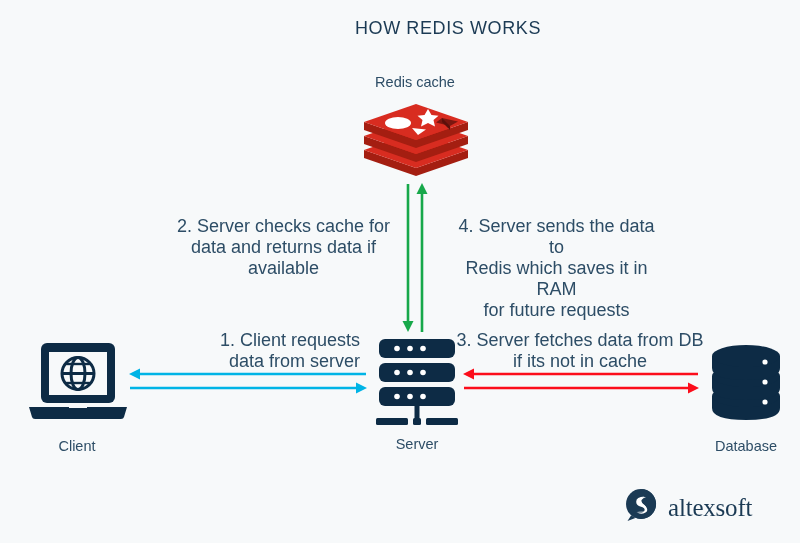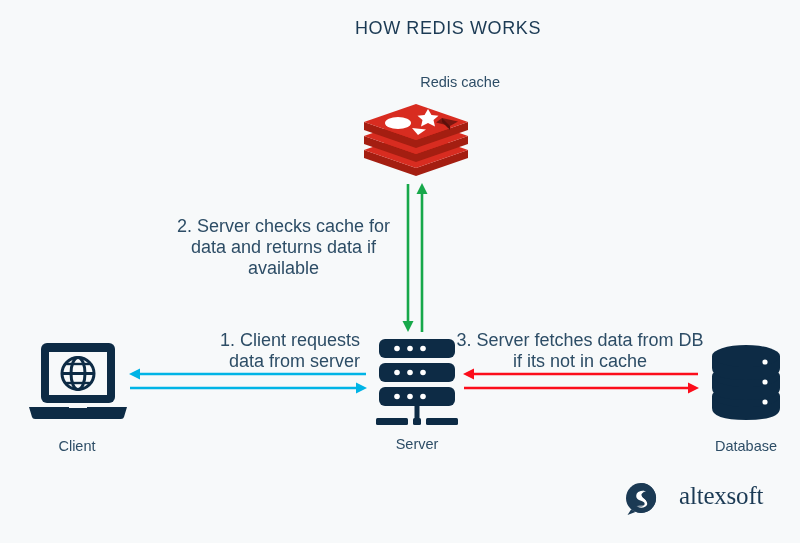--- a/index.html
+++ b/index.html
@@ -42,21 +42,21 @@
     color: #2d4d66;
     white-space: nowrap;
   }
 
   
   .redis-title {
     position: absolute;
     left: 330px;
     top: 74px;
     width: 170px;
-    text-align: right;
+    text-align: center;
     font-size: 14.5px;
     color: #2d4d66;
   }
   .redis-logo {
     position: absolute;
     left: 362px;
     top: 104px;
     width: 108px;
     height: 74px;
   }
@@ -103,22 +103,22 @@
   .arrows-green { left: 400px; top: 182px; width: 36px; height: 152px; }
 
   
   .brand {
     position: absolute;
     left: 625px;
     top: 482px;
     width: 150px;
     height: 40px;
     display: flex;
-    align-items: flex-start;
-    gap: 20px;
+    align-items: flex-end;
+    gap: 9px;
   }
   .brand-mark { width: 34px; height: 34px; flex: 0 0 34px; }
   .brand-text {
     font-size: 25px;
     color: #1b3a54;
     letter-spacing: -0.2px;
     font-family: "Liberation Serif", serif;
   }
 </style>
 </head>
@@ -147,20 +147,23 @@
       <path d="M50 24 L64 25.5 L56 31 Z" fill="#ffffff"></path>
       <path d="M80 14 L96 17.5 L88 22 L74 18.5 Z" fill="#7b1710"></path>
       <path d="M80 14 L88 22 L88 26 L80 18 Z" fill="#5c100b"></path>
     </svg>
   </div>
 
   <div class="step-text" style="left:176px; top:216px; width:215px;">2. Server checks cache for
 data and returns data if
 available</div>
 
+  <div class="step-text" style="left:449px; top:216px; width:215px;">4. Server sends the data to
+Redis which saves it in RAM
+for future requests</div>
 
   <div class="step-text" style="left:175px; top:330px; width:185px;text-align:right;">1. Client requests
 data from server</div>
 
   <div class="step-text" style="left:455px; top:330px; width:250px;">3. Server fetches data from DB
 if its not in cache</div>
 
   <div class="arrows arrows-green">
     <svg viewBox="0 0 36 152" width="36" height="152" xmlns="http://www.w3.org/2000/svg">
 

